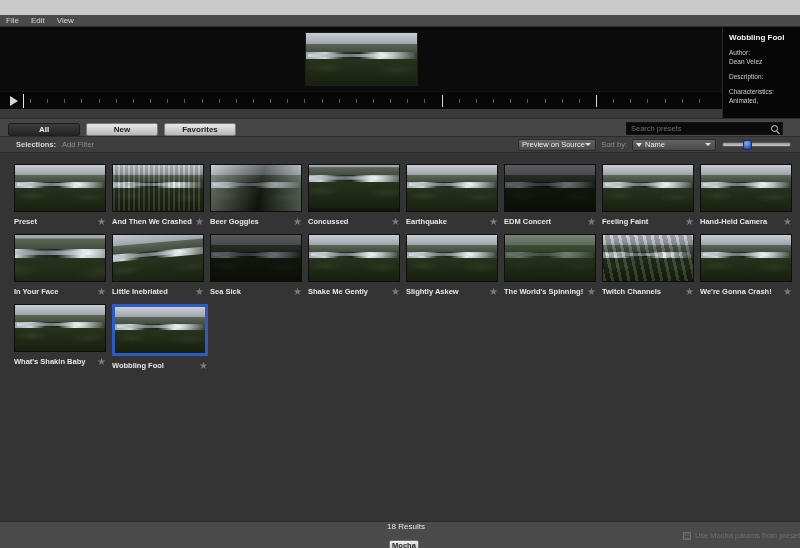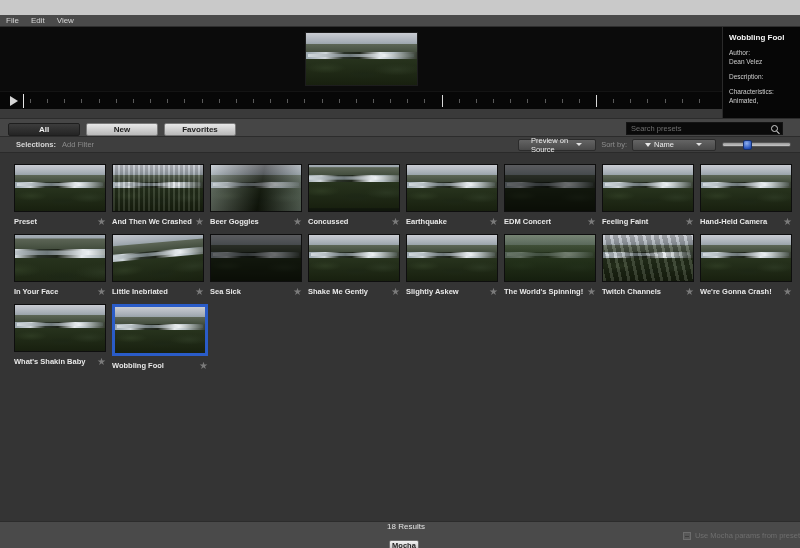--- a/index.html
+++ b/index.html
@@ -161,21 +161,21 @@
   .filterrow {
     position: absolute; left: 0; top: 110px; width: 800px; height: 16px;
     background: #3e3e3e; border-bottom: 1px solid #2a2a2a;
     display: flex; align-items: center;
   }
   .sel-label { font-size: 7.5px; font-weight: bold; color: #d8d8d8; margin-left: 16px; }
   .add-filter { font-size: 7.5px; color: #8a8a8a; margin-left: 6px; }
   .dropdown {
     height: 12px; background: linear-gradient(#646464, #494949);
     border: 1px solid #2b2b2b; border-radius: 2px;
-    display: flex; align-items: center; padding: 0 12px;
+    display: flex; align-items: center; padding: 0 3px;
     font-size: 7.5px; color: #ededed;
   }
   .dd-arrow {
     width: 0; height: 0; margin-left: auto; margin-right: 1px;
     border-left: 3px solid transparent; border-right: 3px solid transparent;
     border-top: 3px solid #e2e2e2;
   }
   .dd-left-arrow {
     width: 0; height: 0; margin-right: 3px;
     border-left: 3.5px solid transparent; border-right: 3.5px solid transparent;

